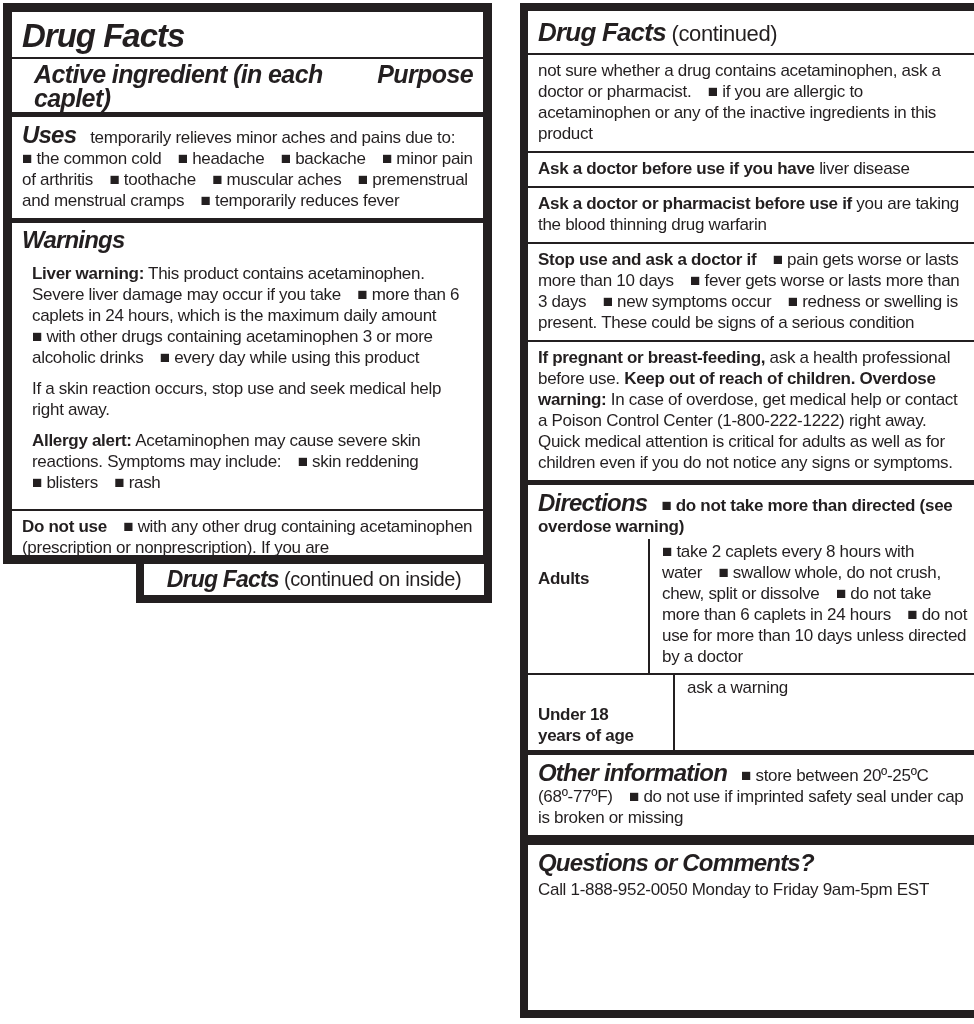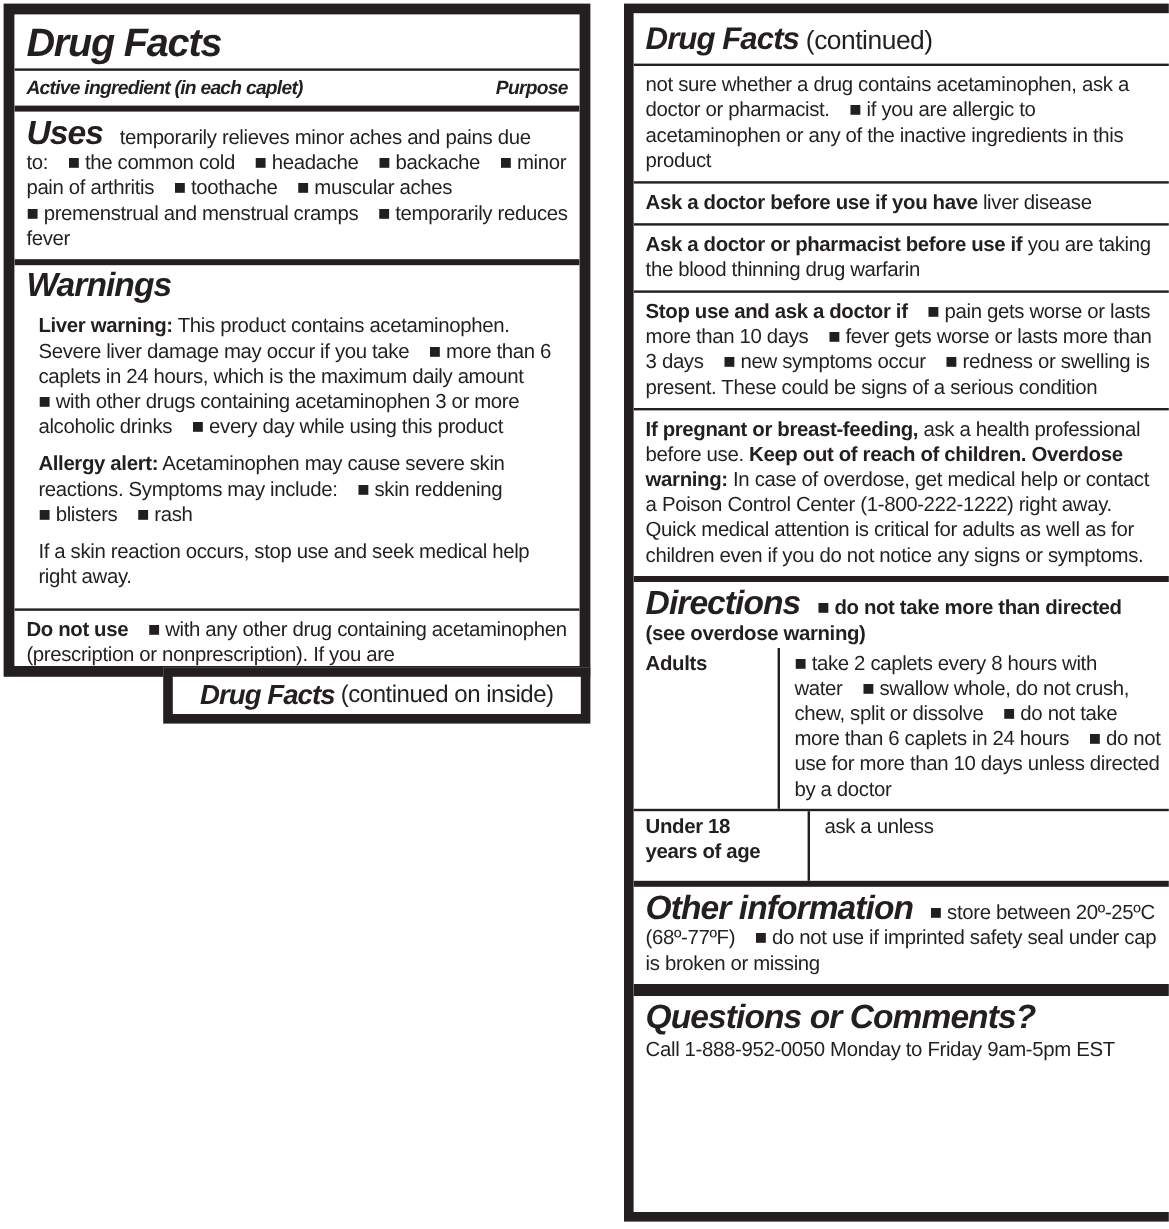--- a/index.html
+++ b/index.html
@@ -27,25 +27,25 @@
   .rule.r5{border-top-width:5px;}
 
   
   .body-txt,.para,.para0,.dir-cell,.dir-label{font-size:17px;line-height:21px;letter-spacing:-0.3px;}
   .h1{
     font-size:33px;line-height:38px;font-weight:bold;font-style:italic;letter-spacing:-1px;
   }
   .h1b{font-size:26px;line-height:32px;font-weight:bold;font-style:italic;letter-spacing:-0.8px;}
   .suffix{font-size:22px;line-height:32px;letter-spacing:-0.4px;}
   .h2{
-    font-size:28px;line-height:26px;font-weight:bold;font-style:italic;letter-spacing:-0.8px;
+    font-size:24px;line-height:26px;font-weight:bold;font-style:italic;letter-spacing:-0.8px;
     margin-right:14px;
   }
   .h2.block{display:block;margin:0 0 3px 0;}
-  .h3{font-size:16px;line-height:24px;font-weight:bold;font-style:italic;letter-spacing:-0.6px;}
+  .h3{font-size:25px;line-height:24px;font-weight:bold;font-style:italic;letter-spacing:-0.6px;margin-left:12px;}
   .b{font-weight:bold;}
   p.para0{margin:10px;}
   .para{padding-top:5px;padding-bottom:7px;}
 
   
   .h1row{padding:5px 10px 2px;}
   .airow{display:flex;justify-content:space-between;align-items:baseline;padding:3px 10px 2px;}
   .yellow{
     background:var(--highlight);
     padding:2px 10px 3px;font-size:17px;line-height:21px;letter-spacing:-0.3px;
@@ -57,21 +57,21 @@
     position:absolute;left:136px;top:556px;width:356px;height:47px;
     box-sizing:border-box;border:8px solid var(--ink);background:var(--paper);
     display:flex;align-items:center;justify-content:center;white-space:nowrap;
   }
   .cb-title{font-size:23px;font-weight:bold;font-style:italic;letter-spacing:-0.8px;}
   .cb-suffix{font-size:20px;letter-spacing:-0.4px;}
 
   
   .dir-row{display:grid;grid-template-columns:120px 1fr;}
   .dir-row.second{border-top:2px solid var(--ink);min-height:58px;gap:25px;}
-  .dir-label{padding:2px 4px 4px 10px;font-weight:bold;}
+  .dir-label{padding:2px 4px 4px 10px;font-weight:bold;margin-top:27px;}
   .dir-cell{border-left:2px solid var(--ink);padding:2px 8px 6px 12px;}
 </style>
 </head>
 <body>
 
 <div class="canvas">
 
   <section class="panel left">
     <div class="h1row">
       <span class="h1">Drug Facts</span>
@@ -85,22 +85,22 @@
     <div class="rule r5"></div>
 
     <div class="px para body-txt">
       <span class="h2">Uses</span><span><span>temporarily relieves minor aches and pains due to:  ■&nbsp;the common cold  ■&nbsp;headache  ■&nbsp;backache  ■&nbsp;minor pain of arthritis  ■&nbsp;toothache  ■&nbsp;muscular aches  ■&nbsp;premenstrual and menstrual cramps  ■&nbsp;temporarily reduces fever</span></span>
     </div>
     <div class="rule r5"></div>
 
     <div class="px body-txt" style="padding-top:4px;padding-bottom:6px;">
       <span class="h2 block">Warnings</span>
       <p class="para0"><span class="b">Liver warning:</span><span> This product contains acetaminophen. Severe liver damage may occur if you take  ■&nbsp;more than 6 caplets in 24 hours, which is the maximum daily amount  ■&nbsp;with other drugs containing acetaminophen 3 or more alcoholic drinks  ■&nbsp;every day while using this product</span></p>
+      <p class="para0"><span>If a skin reaction occurs, stop use and seek medical help right away.</span></p>
       <p class="para0"><span class="b">Allergy alert:</span><span> Acetaminophen may cause severe skin reactions. Symptoms may include:  ■&nbsp;skin reddening  ■&nbsp;blisters  ■&nbsp;rash</span></p>
-      <p class="para0"><span>If a skin reaction occurs, stop use and seek medical help right away.</span></p>
     </div>
     <div class="rule"></div>
 
     <div class="px para body-txt"><span class="b">Do not use</span><span>  ■&nbsp;with any other drug containing acetaminophen (prescription or nonprescription). If you are</span></div>
   </section>
 
   <div class="continued-box">
     <span class="cb-title">Drug Facts</span>
       <span class="cb-suffix">&nbsp;(continued on inside)</span>
   </div>
@@ -128,21 +128,21 @@
 
     <div class="px body-txt" style="padding-top:5px;padding-bottom:2px;">
       <span class="h2">Directions</span><span><span class="b">■&nbsp;do not take more than directed (see overdose warning)</span></span>
     </div>
     <div class="dir-row">
       <div class="dir-label">Adults</div>
       <div class="dir-cell"><span>■&nbsp;take 2 caplets every 8 hours with water  ■&nbsp;swallow whole, do not crush, chew, split or dissolve  ■&nbsp;do not take more than 6 caplets in 24 hours  ■&nbsp;do not use for more than 10 days unless directed by a doctor</span></div>
     </div>
     <div class="dir-row second">
       <div class="dir-label">Under 18 years of age</div>
-      <div class="dir-cell"><span>ask a unless</span></div>
+      <div class="dir-cell"><span>ask a warning</span></div>
     </div>
     <div class="rule r5"></div>
 
     <div class="px para body-txt">
       <span class="h2">Other information</span><span><span>■&nbsp;store between 20º-25ºC (68º-77ºF)  ■&nbsp;do not use if imprinted safety seal under cap is broken or missing</span></span>
     </div>
     <div class="rule r5"></div>
 
     <div class="rule r5"></div>
 

